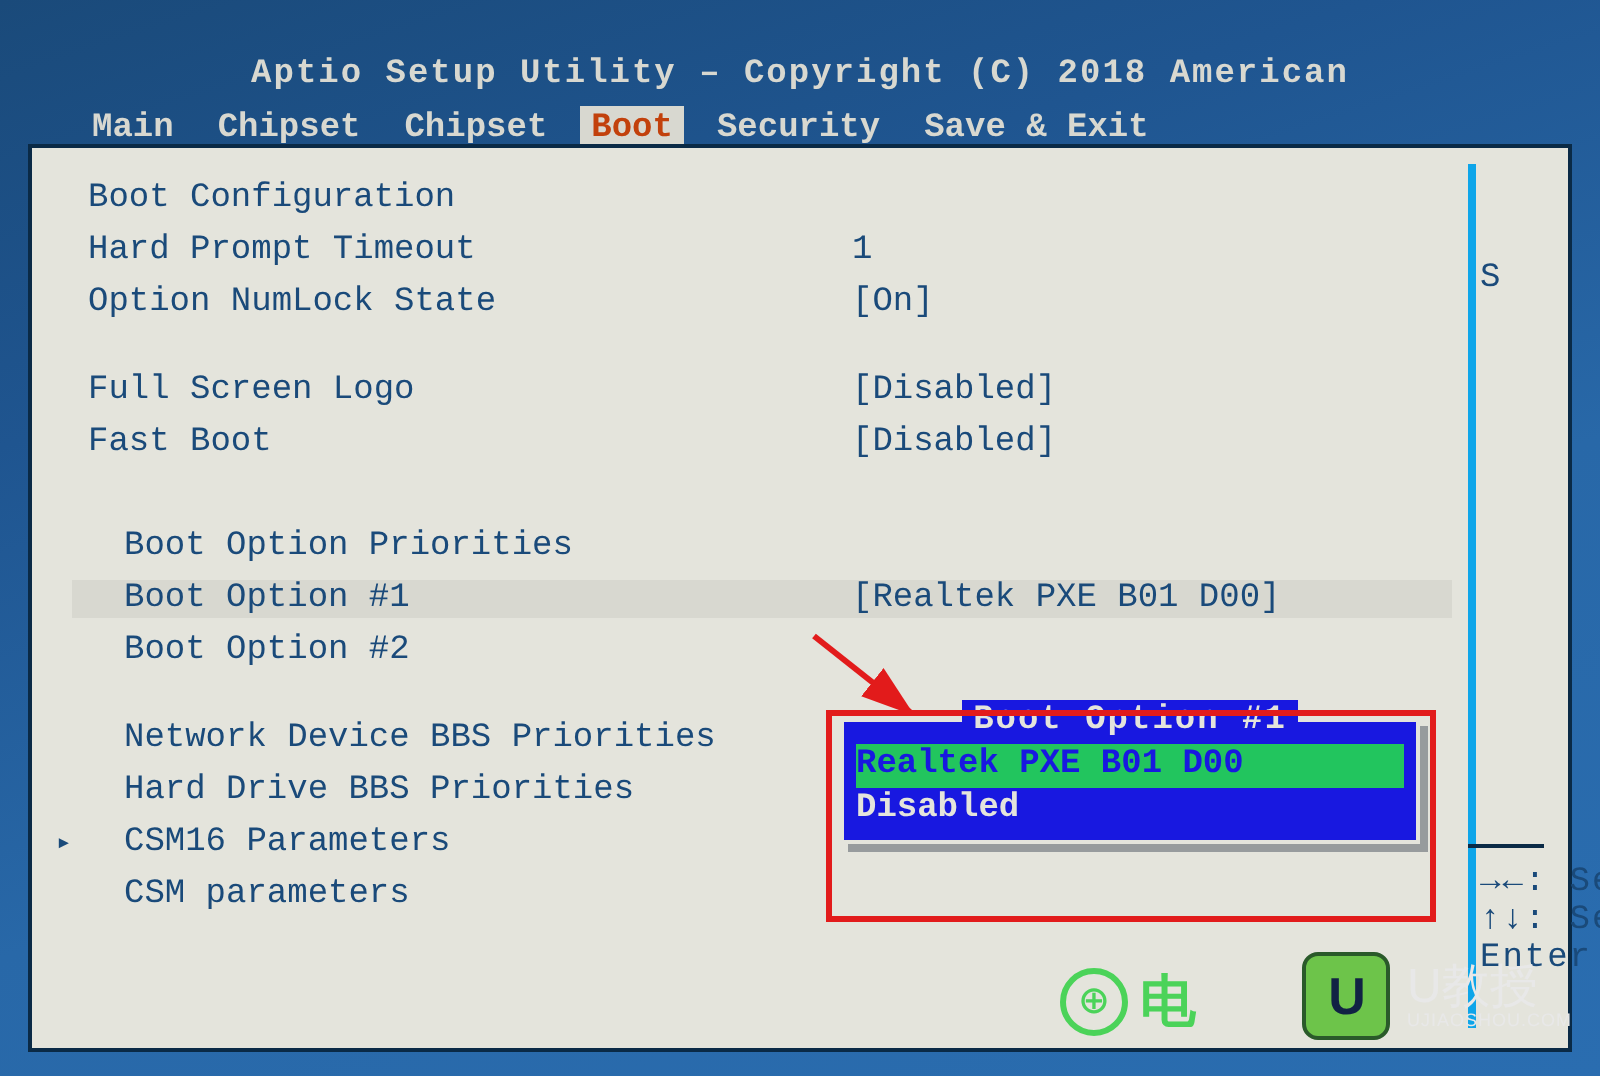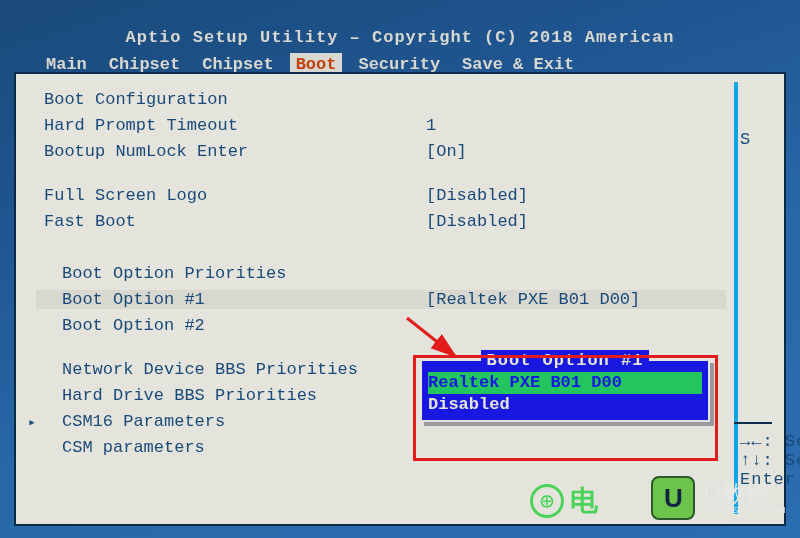--- a/index.html
+++ b/index.html
@@ -173,21 +173,21 @@
 
         <div class="row">
             <span class="lbl">Boot Configuration</span>
           </div>
 
         <div class="row">
           <span class="lbl">Hard Prompt Timeout</span>
           <span class="val">1</span>
         </div>
         <div class="row">
-          <span class="lbl">Bootup NumLock Enter</span>
+          <span class="lbl">Option NumLock State</span>
           <span class="val">[On]</span>
         </div>
 
         <div class="row" style="height:18px"></div>
 
         <div class="row">
           <span class="lbl">Full Screen Logo</span>
           <span class="val">[Disabled]</span>
         </div>
         <div class="row">

